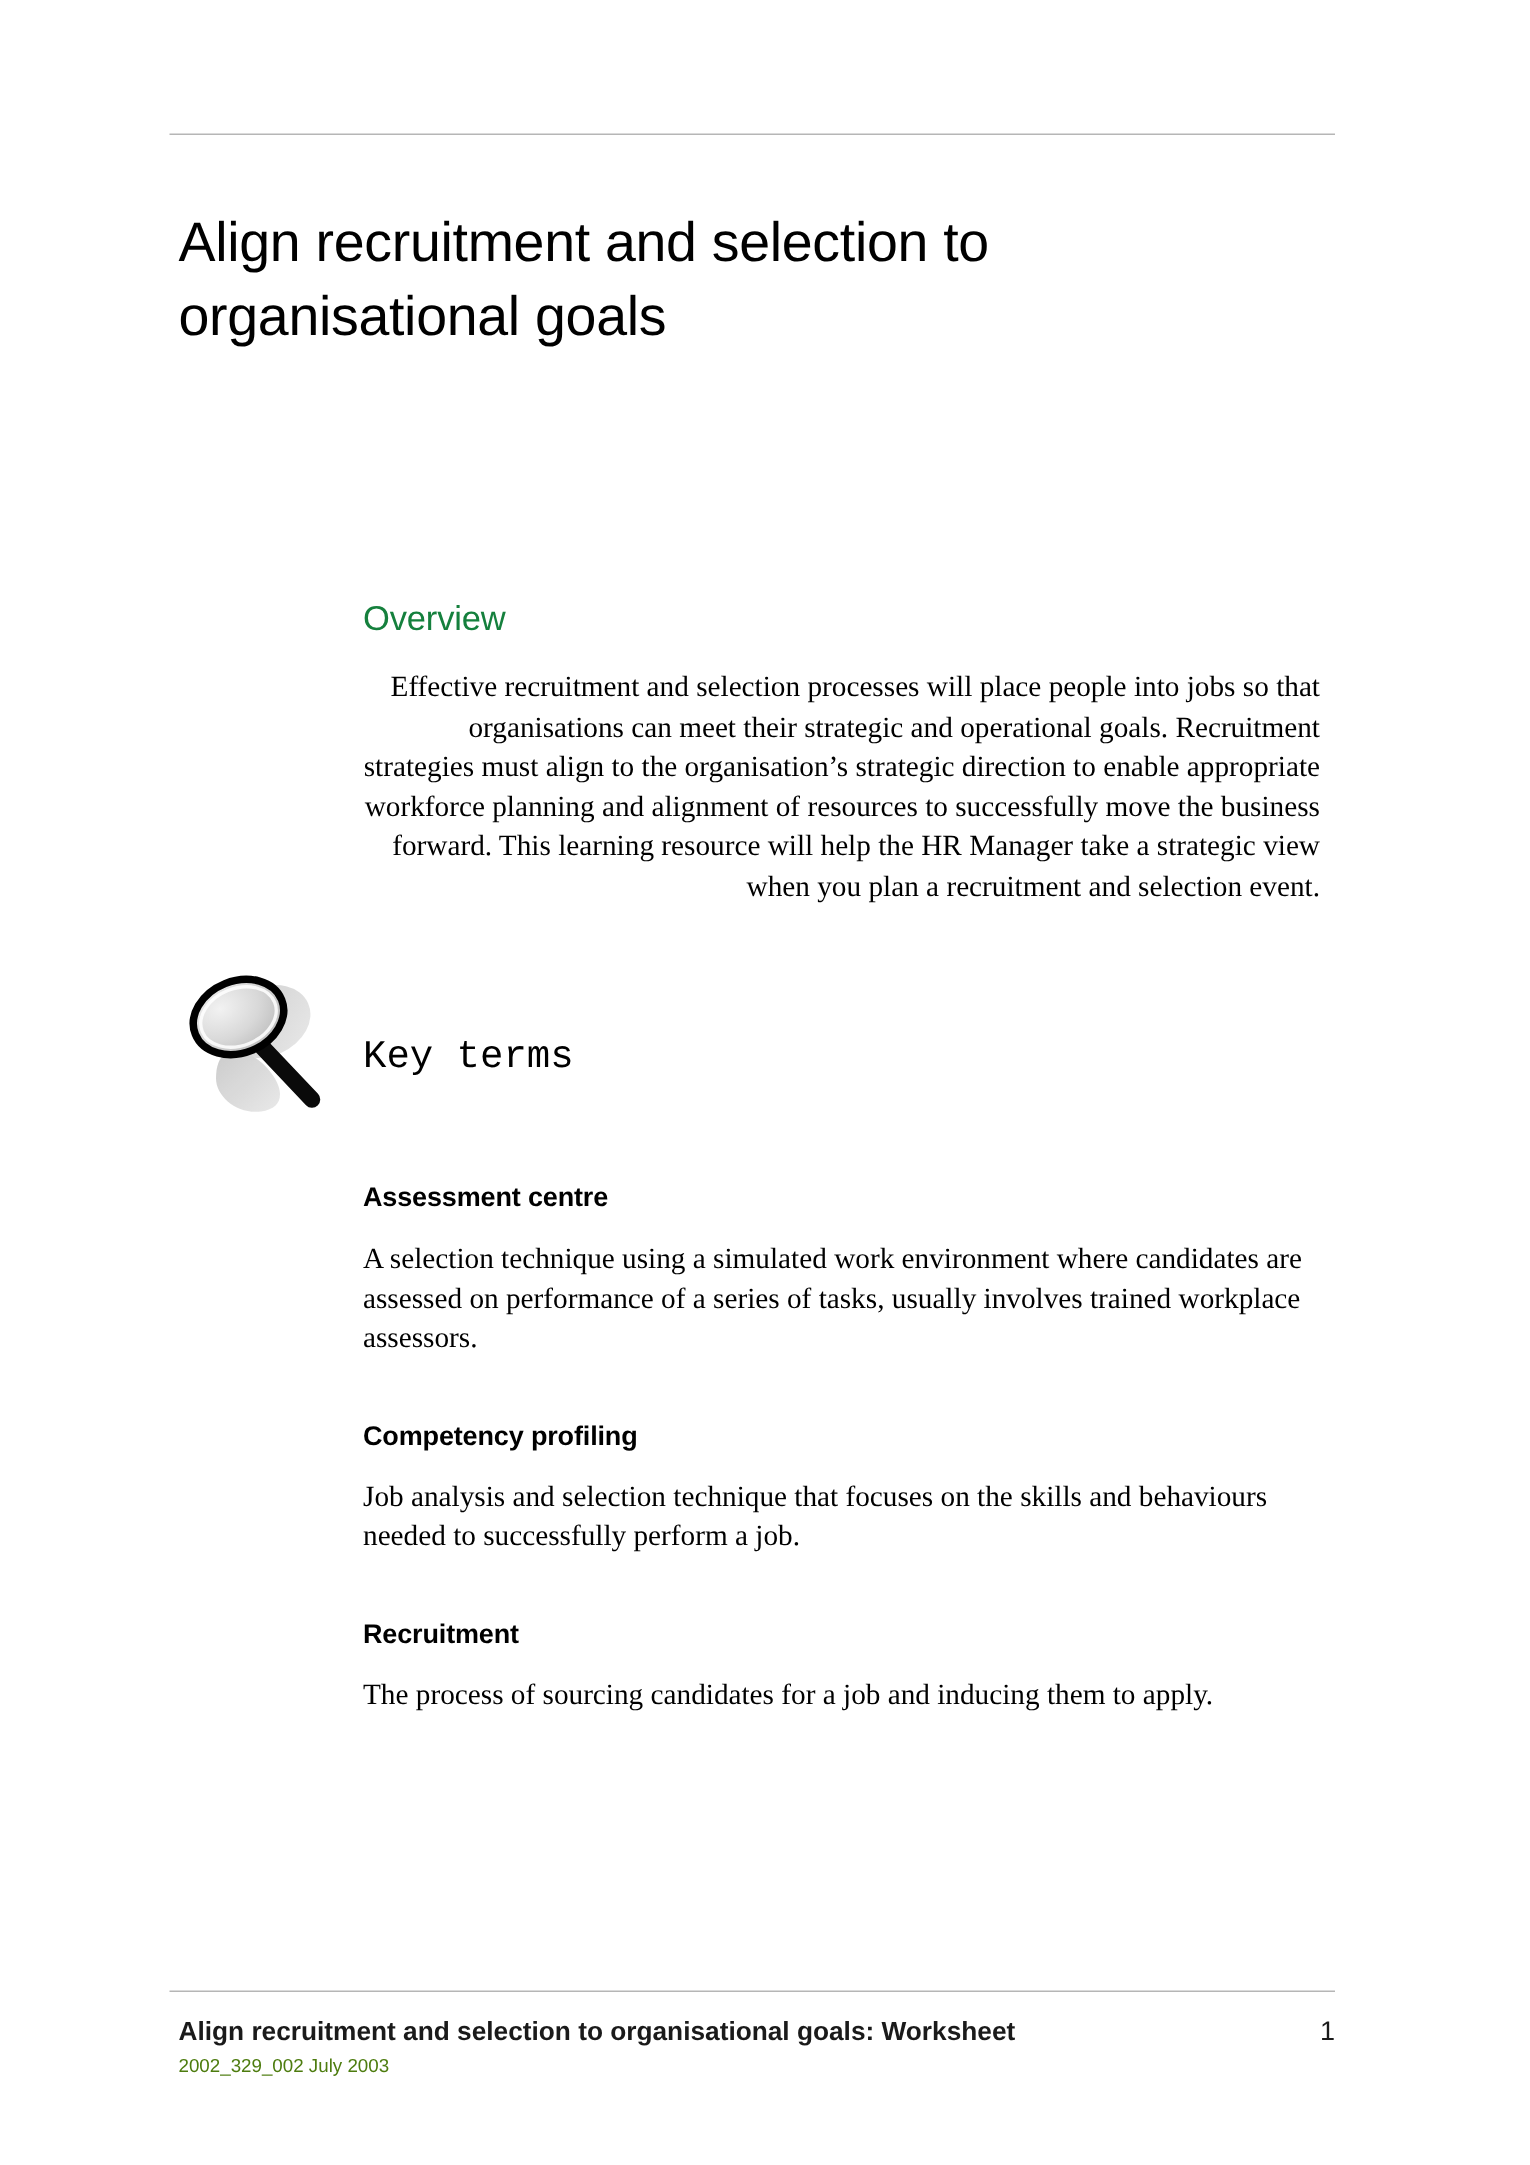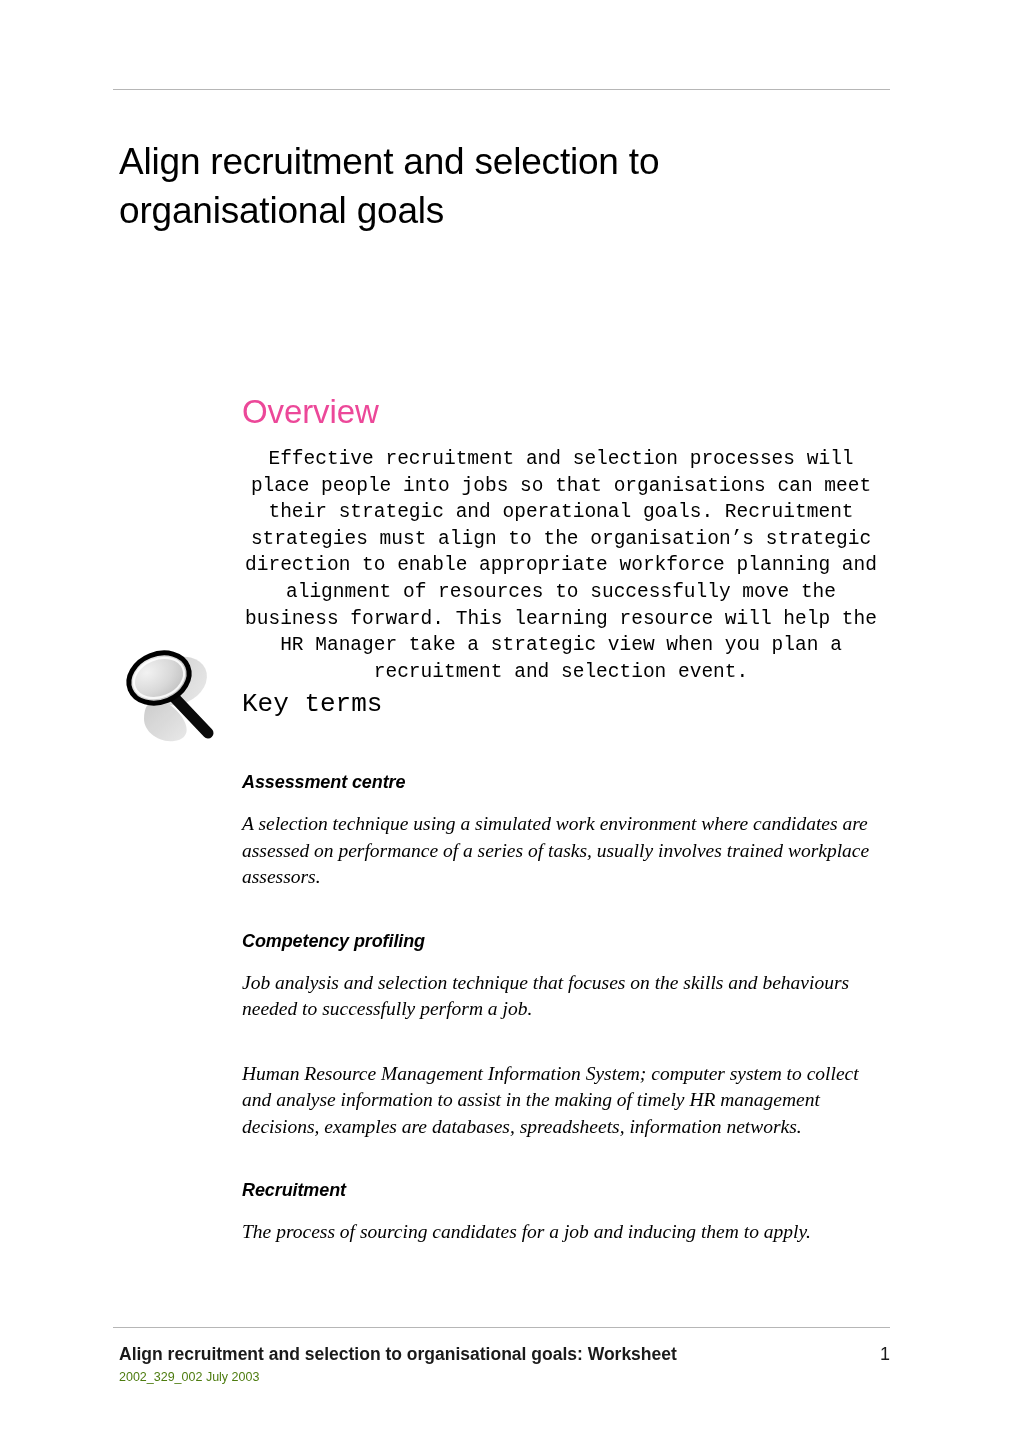--- a/index.html
+++ b/index.html
@@ -45,35 +45,35 @@
   
   .content {
     position: absolute;
     left: 242px;
     top: 392px;
     width: 638px;
   }
 
   .section-title {
     font-family: "Liberation Sans", sans-serif;
-    font-size: 33px;
+    font-size: 23px;
     font-weight: 400;
     line-height: 40px;
-    color: #ec4899;
+    color: #15803d;
     margin: 0 0 14px 0;
     letter-spacing: -0.1px;
   }
 
   .body-para {
-    font-family: Liberation Mono, monospace;
+    font-family: Liberation Serif, serif;
     font-size: 19.5px;
     line-height: 26.6px;
     color: #000000;
     margin: 0;
-    text-align: center;
+    text-align: right;
   }
 
   
   .keyterms-head {
     position: absolute;
     left: 242px;
     top: 666px;
     font-family: Liberation Mono, monospace;
     font-size: 26px;
     font-weight: 400;
@@ -86,23 +86,22 @@
     left: 116px;
     top: 645px;
     width: 108px;
     height: 105px;
   }
 
   
   .defs {
     position: absolute;
     left: 242px;
-    top: 770px;
+    top: 786px;
     width: 640px;
-    font-style: italic;
   }
   .def-term {
     font-family: "Liberation Sans", sans-serif;
     font-size: 18px;
     font-weight: bold;
     color: #000000;
     line-height: 24px;
     margin: 0 0 13px 0;
     letter-spacing: -0.1px;
   }
@@ -191,21 +190,20 @@
   <h2 class="keyterms-head">Key terms</h2>
 
   <div class="defs">
 
     <h3 class="def-term">Assessment centre</h3>
     <p class="def-body">A selection technique using a simulated work environment where candidates are assessed on performance of a series of tasks, usually involves trained workplace assessors.</p>
 
     <h3 class="def-term">Competency profiling</h3>
     <p class="def-body">Job analysis and selection technique that focuses on the skills and behaviours needed to successfully perform a job.</p>
 
-    <p class="def-body">Human Resource Management Information System; computer system to collect and analyse information to assist in the making of timely HR management decisions, examples are databases, spreadsheets, information networks.</p>
 
     <h3 class="def-term">Recruitment</h3>
     <p class="def-body">The process of sourcing candidates for a job and inducing them to apply.</p>
 
     <p class="def-body empty"></p>
 
   </div>
 
   <div class="rule rule-footer"></div>
 

